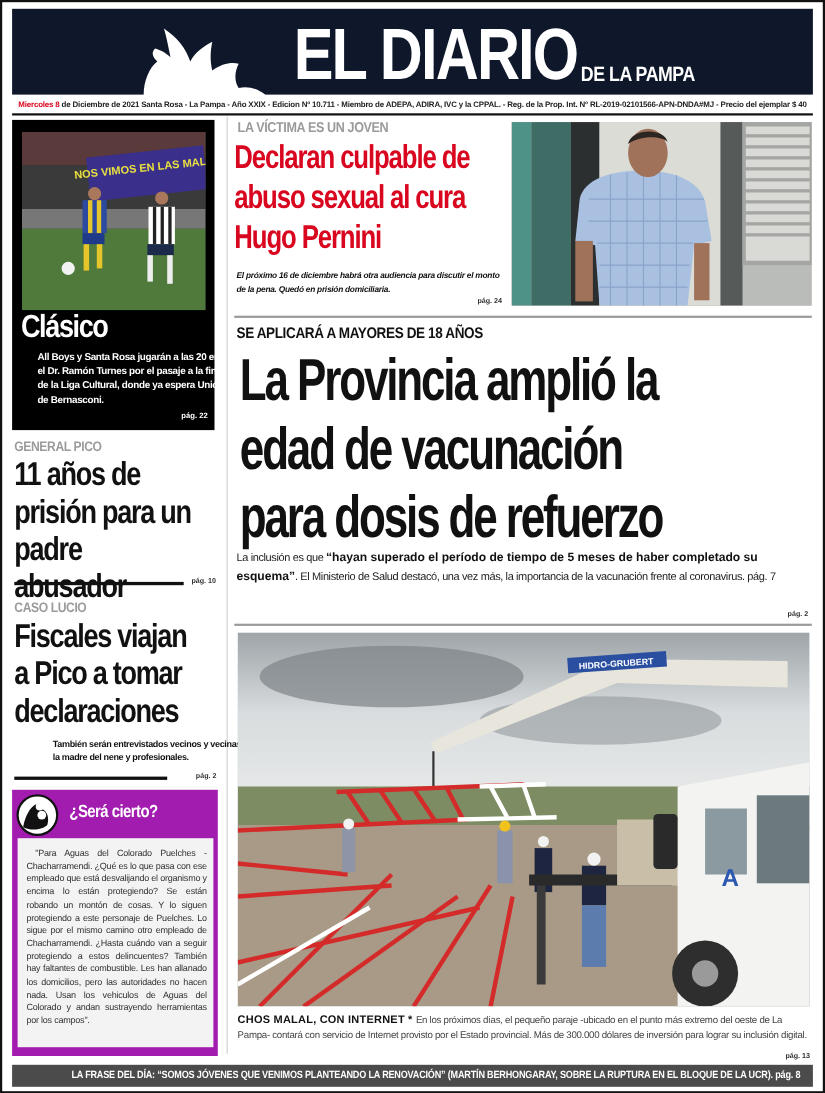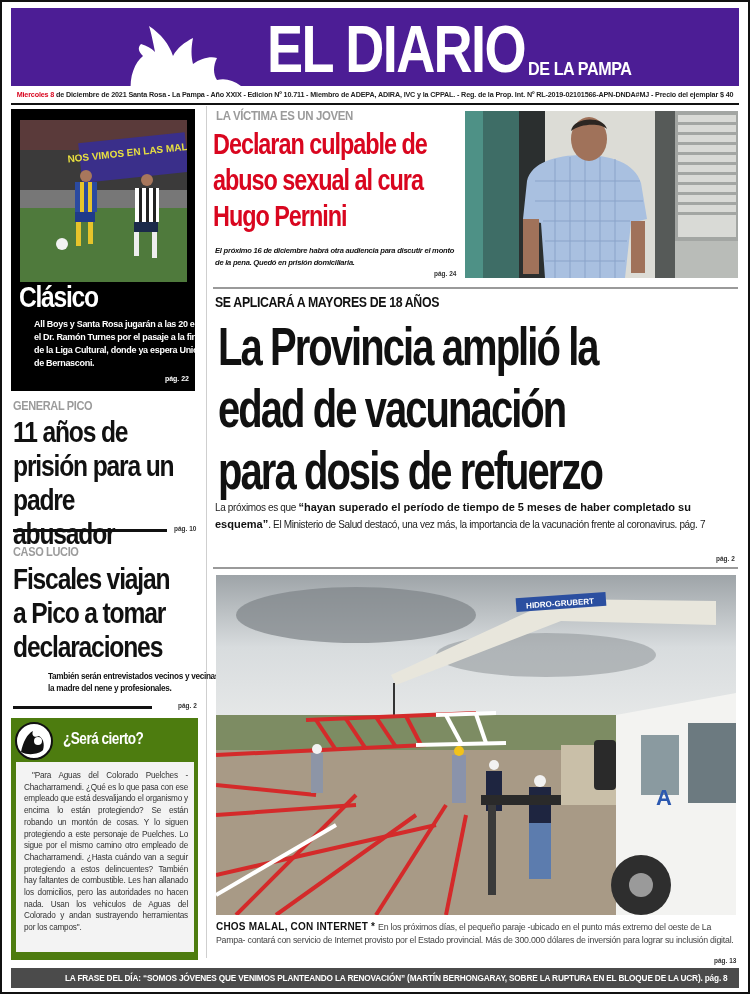--- a/index.html
+++ b/index.html
@@ -2,21 +2,21 @@
 <html><head>
 <meta charset="utf-8">
 <style>
   * { box-sizing: border-box; margin: 0; padding: 0; }
   html, body { width: 750px; height: 994px; background: #ffffff; overflow: hidden; }
   body { font-family: "Liberation Sans", sans-serif; color: #111; position: relative; }
 
   .page { position: absolute; left: 0; top: 0; width: 750px; height: 994px; border: 2px solid #111; background: #fff; }
 
   
-  .masthead { position: absolute; left: 9px; top: 6px; width: 728px; height: 78px; background: #4c1d95; }
+  .masthead { position: absolute; left: 9px; top: 6px; width: 728px; height: 78px; background: #0f172a; }
   .logo-mark { position: absolute; left: 110px; top: 14px; width: 130px; height: 70px; }
   .brand { position: absolute; left: 256px; top: 2px; color: #fff; font-family: "Liberation Sans", sans-serif; font-weight: bold; font-size: 66px; letter-spacing: -2px; line-height: 78px; transform: scaleX(0.82); transform-origin: left center; white-space: nowrap; }
   .brand-sub { position: absolute; left: 517px; top: 50px; color: #fff; font-weight: bold; font-size: 19px; letter-spacing: -0.5px; transform: scaleX(0.85); transform-origin: left center; white-space: nowrap; }
 
   .dateline { position: absolute; left: 9px; top: 86px; width: 728px; height: 14px; font-size: 7.2px; font-weight: bold; color: #222; white-space: nowrap; text-align: center; line-height: 14px; letter-spacing: -0.15px; }
   .dateline .day { color: #d9061f; }
   .rule-top { position: absolute; left: 9px; top: 101px; width: 728px; height: 2px; background: #111; }
   .vsep { position: absolute; left: 204px; top: 104px; width: 1px; height: 852px; background: #cfcfcf; }
 
   .clasico { position: absolute; left: 9px; top: 107px; width: 184px; height: 282px; background: #000; }
@@ -31,21 +31,21 @@
   .rule-pico { position: absolute; left: 11px; top: 527px; width: 154px; height: 3px; background: #111; }
   .pag-pico { position: absolute; left: 172px; top: 523px; font-size: 6.5px; font-weight: bold; color: #333; }
 
   .k-lucio { position: absolute; left: 11px; top: 543px; }
   .head-lucio { position: absolute; left: 11px; top: 560px; width: 200px; font-weight: bold; font-size: 30px; line-height: 34px; letter-spacing: -1.4px; transform: scaleX(0.82); transform-origin: left top; color: #111; }
   .lucio-body { position: absolute; left: 11px; top: 669px; width: 190px; font-weight: bold; font-size: 8.2px; line-height: 12px; letter-spacing: -0.3px; color: #111; margin-left: 35px; }
   .rule-lucio { position: absolute; left: 11px; top: 704px; width: 139px; height: 3px; background: #111; }
   .pag-lucio { position: absolute; left: 176px; top: 700px; font-size: 6.5px; font-weight: bold; color: #333; }
 
   
-  .sera { position: absolute; left: 9px; top: 716px; width: 187px; height: 242px; background: #4d7c0f; }
+  .sera { position: absolute; left: 9px; top: 716px; width: 187px; height: 242px; background: #a21caf; }
   .sera-inner { position: absolute; left: 5px; top: 44px; width: 178px; height: 190px; background: #f3f3f3; }
   .sera-avatar { position: absolute; left: 4px; top: 4px; width: 38px; height: 38px; border-radius: 50%; background: #fff; border: 2px solid #111; overflow: hidden; }
   .sera-title { position: absolute; left: 52px; top: 12px; color: #fff; font-weight: bold; font-size: 16px; letter-spacing: -0.6px; transform: scaleX(0.85); transform-origin: left; white-space: nowrap; }
   .sera-text { position: absolute; left: 8px; top: 8px; width: 164px; font-size: 8.2px; line-height: 11.7px; color: #333; text-align: justify; letter-spacing: -0.2px; }
   .sera-text p { text-indent: 8px; }
   .sera-text p + p { margin-top: 7px; }
 
   
   .k-victima { position: absolute; left: 214px; top: 106px; font-size: 13px; }
   .head-pernini { position: absolute; left: 211px; top: 124px; width: 300px; color: #d9061f; font-weight: bold; font-size: 30px; line-height: 36px; letter-spacing: -1.3px; transform: scaleX(0.78); transform-origin: left top; }
@@ -193,21 +193,21 @@
       <path d="M106,20 C108,6 138,4 142,18 C136,12 116,12 106,20 Z" fill="#2c2622"></path>
       <rect x="58" y="108" width="16" height="55" fill="#a0725a"></rect>
       <rect x="166" y="110" width="14" height="52" fill="#a0725a"></rect>
     </svg>
   </div>
 
   <div class="rule-gray1"></div>
 
   <div class="k-mayores">SE APLICARÁ A MAYORES DE 18 AÑOS</div>
   <div class="head-main">La Provincia amplió la edad de vacunación para dosis de refuerzo</div>
-  <div class="main-body"><span>La próximos es que </span><span class="quote">“hayan superado el período de tiempo de 5 meses de haber completado su esquema”</span><span>. El Ministerio de Salud destacó, una vez más, la importancia de la vacunación frente al coronavirus. pág. 7</span></div>
+  <div class="main-body"><span>La inclusión es que </span><span class="quote">“hayan superado el período de tiempo de 5 meses de haber completado su esquema”</span><span>. El Ministerio de Salud destacó, una vez más, la importancia de la vacunación frente al coronavirus. pág. 7</span></div>
   <div class="pag-main">pág. 2</div>
   <div class="rule-gray2"></div>
 
   <div class="photo-crane">
     <svg width="520" height="340" viewBox="0 0 520 340">
       <defs>
         <linearGradient id="sky" x1="0" y1="0" x2="0" y2="1">
           <stop offset="0" stop-color="#9ea4a8"></stop>
           <stop offset="0.5" stop-color="#d8dcde"></stop>
           <stop offset="1" stop-color="#e6e8e8"></stop>

